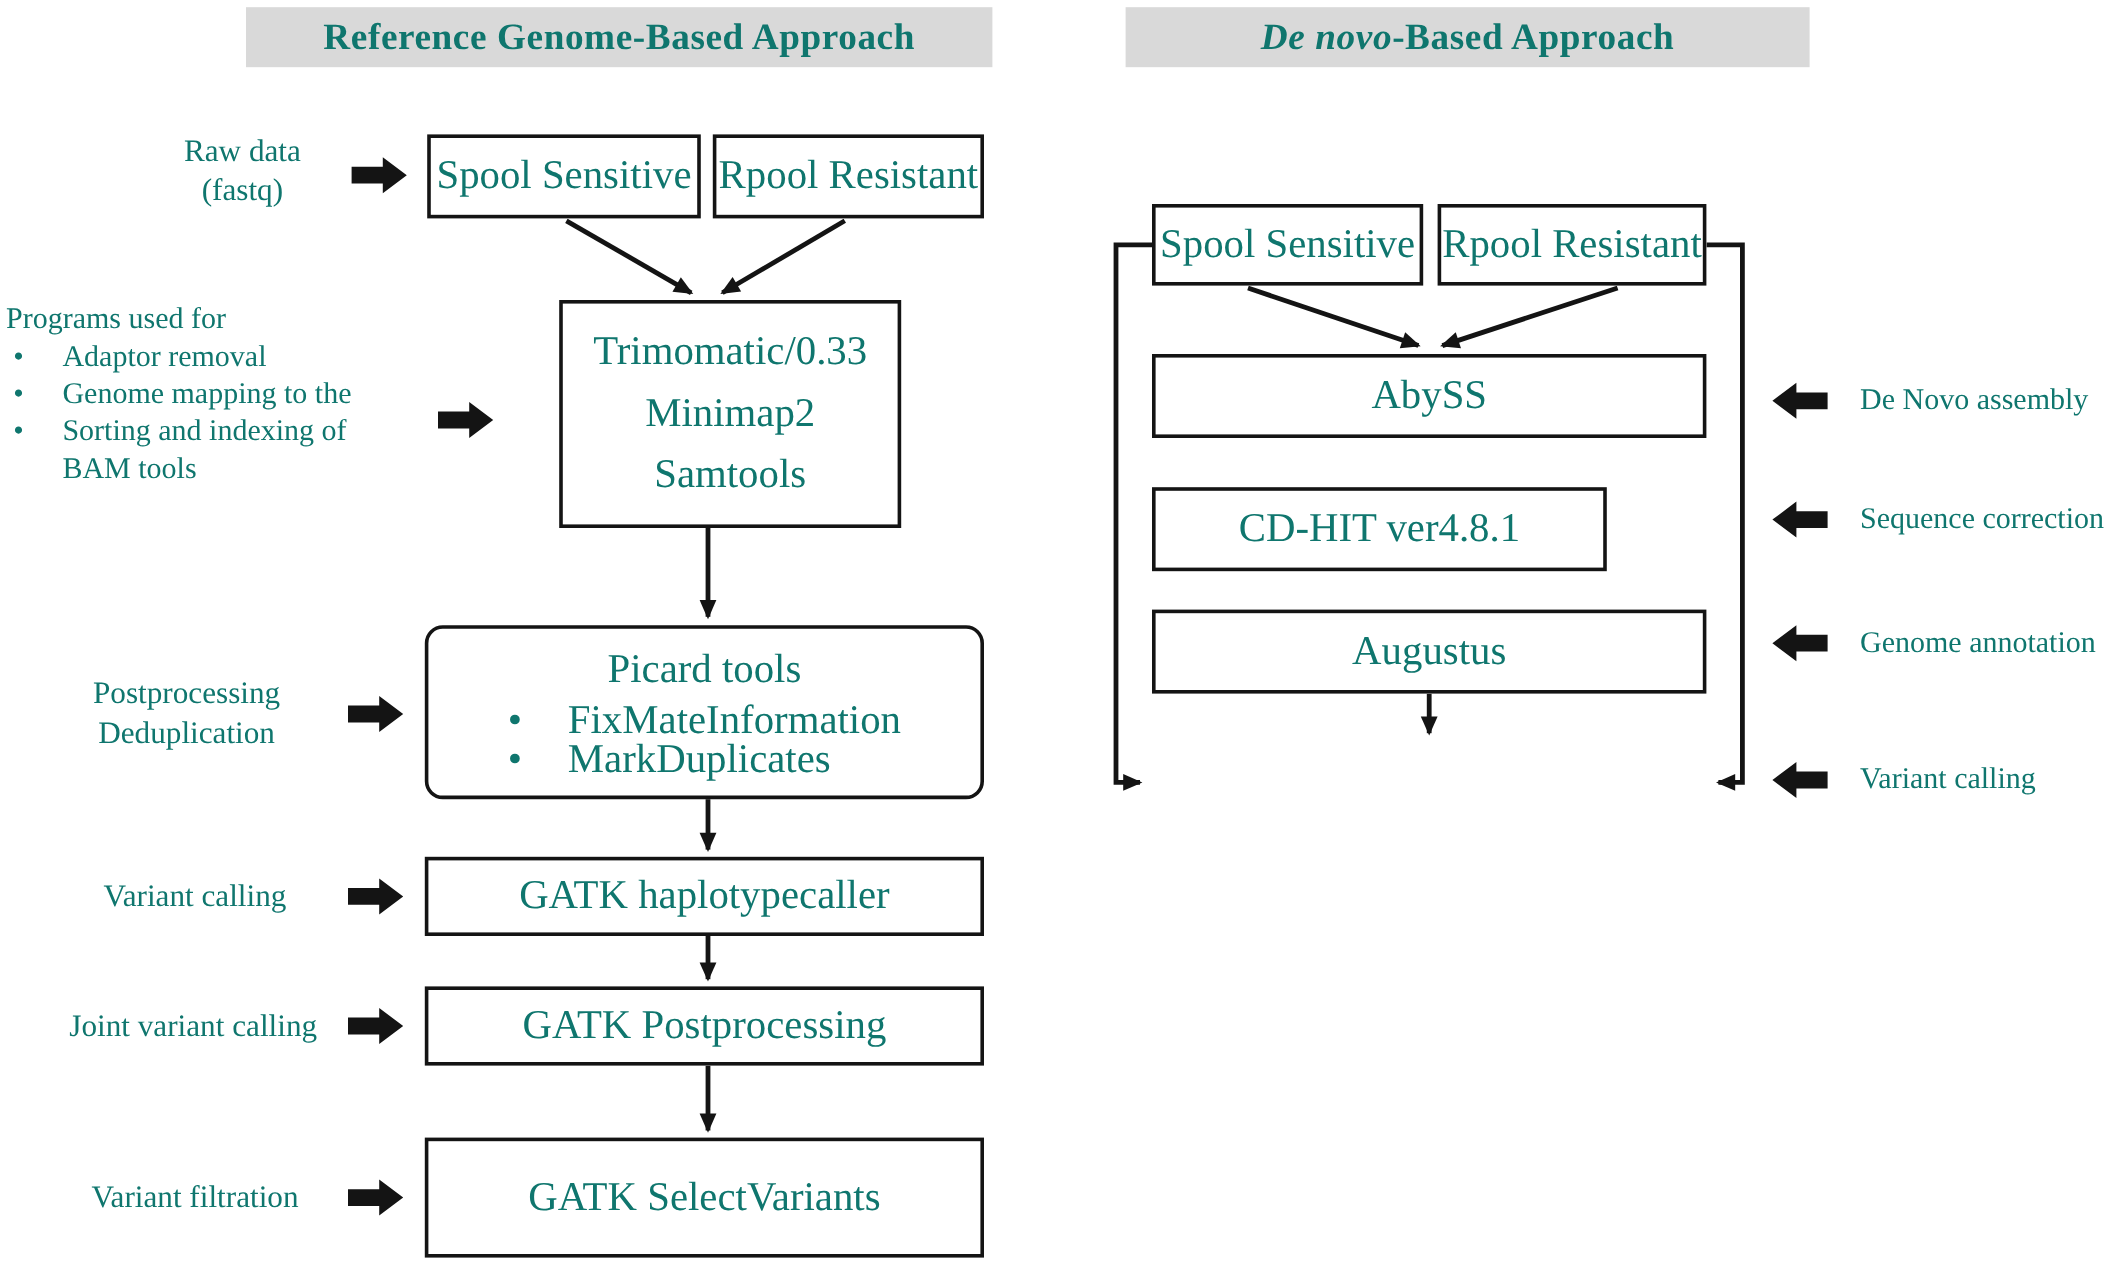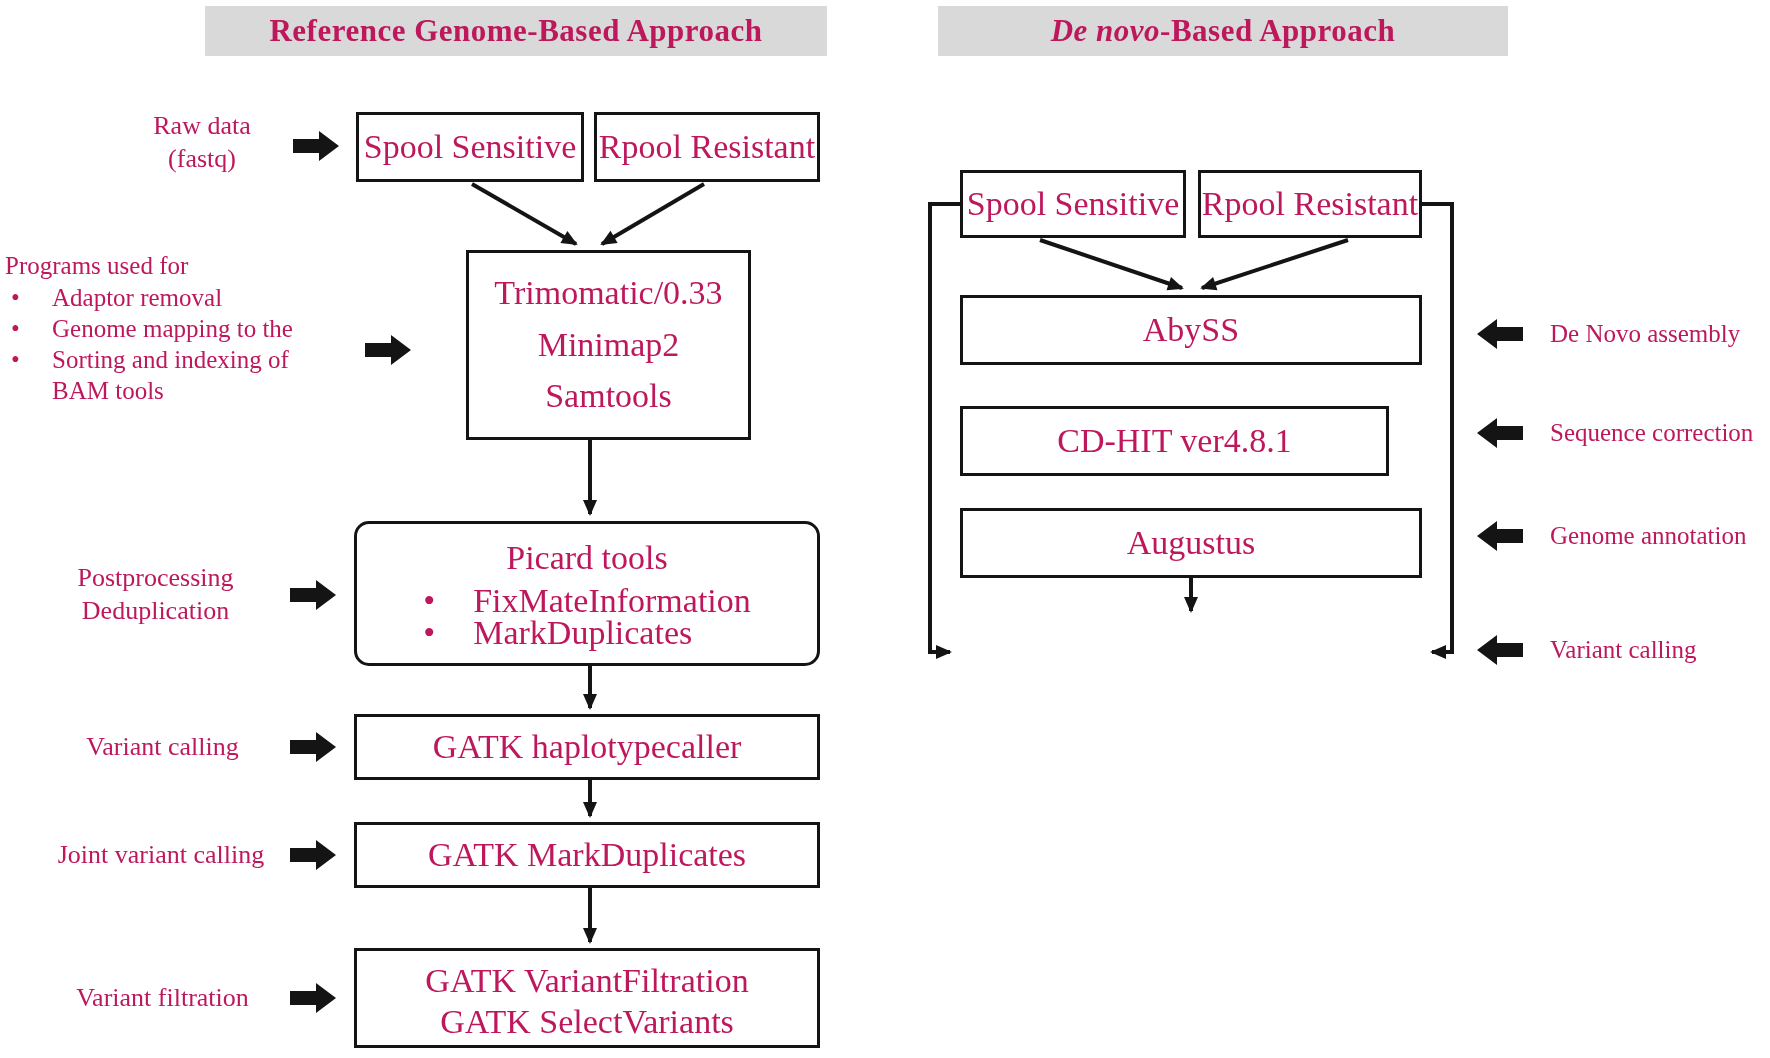--- a/index.html
+++ b/index.html
@@ -6,21 +6,21 @@
     margin: 0; padding: 0;
     background: #ffffff;
     font-family: "Liberation Serif", "DejaVu Serif", serif;
   }
   .canvas {
     position: relative;
     width: 1770px;
     height: 1058px;
     background: #ffffff;
     overflow: hidden;
-    color: #be185d;
+    color: #0f766e;
   }
   .connectors {
     position: absolute;
     left: 0; top: 0;
     width: 1770px; height: 1058px;
   }
   .hdr {
     position: absolute;
     background: #d9d9d9;
     display: flex;
@@ -186,38 +186,37 @@
 
   <div class="lbl" style="left:48px; top:558px; width:215px; height:72px;">
     <span>Postprocessing</span>
     <span>Deduplication</span>
   </div>
 
   <div class="box" style="left:354px; top:714px; width:466px; height:66px;">GATK haplotypecaller</div>
 
   <div class="lbl" style="left:55px; top:727px; width:215px; height:40px;">Variant calling</div>
 
-  <div class="box" style="left:354px; top:822px; width:466px; height:66px;">GATK MarkDuplicates</div>
+  <div class="box" style="left:354px; top:822px; width:466px; height:66px;">GATK Postprocessing</div>
 
   <div class="lbl" style="left:35px; top:835px; width:252px; height:40px;">Joint variant calling</div>
 
   <div class="box col" style="left:354px; top:948px; width:466px; height:100px;">
-    <div>GATK VariantFiltration</div>
     <div>GATK SelectVariants</div>
   </div>
 
   <div class="lbl" style="left:45px; top:978px; width:235px; height:40px;">Variant filtration</div>
 
   <div class="box" style="left:960px; top:170px; width:226px; height:68px;">Spool Sensitive</div>
 
   <div class="box" style="left:1198px; top:170px; width:224px; height:68px;">Rpool Resistant</div>
 
   <div class="box" style="left:960px; top:295px; width:462px; height:70px;">AbySS</div>
 
-  <div class="box" style="left:960px; top:406px; width:429px; height:70px;text-align:center;">CD-HIT ver4.8.1</div>
+  <div class="box" style="left:960px; top:406px; width:379px; height:70px;text-align:center;">CD-HIT ver4.8.1</div>
 
   <div class="box" style="left:960px; top:508px; width:462px; height:70px;">Augustus</div>
 
 
   <div class="rlbl" style="left:1550px; top:316px;">De Novo assembly</div>
 
   <div class="rlbl" style="left:1550px; top:415px;">Sequence correction</div>
 
   <div class="rlbl" style="left:1550px; top:518px;">Genome annotation</div>
 

